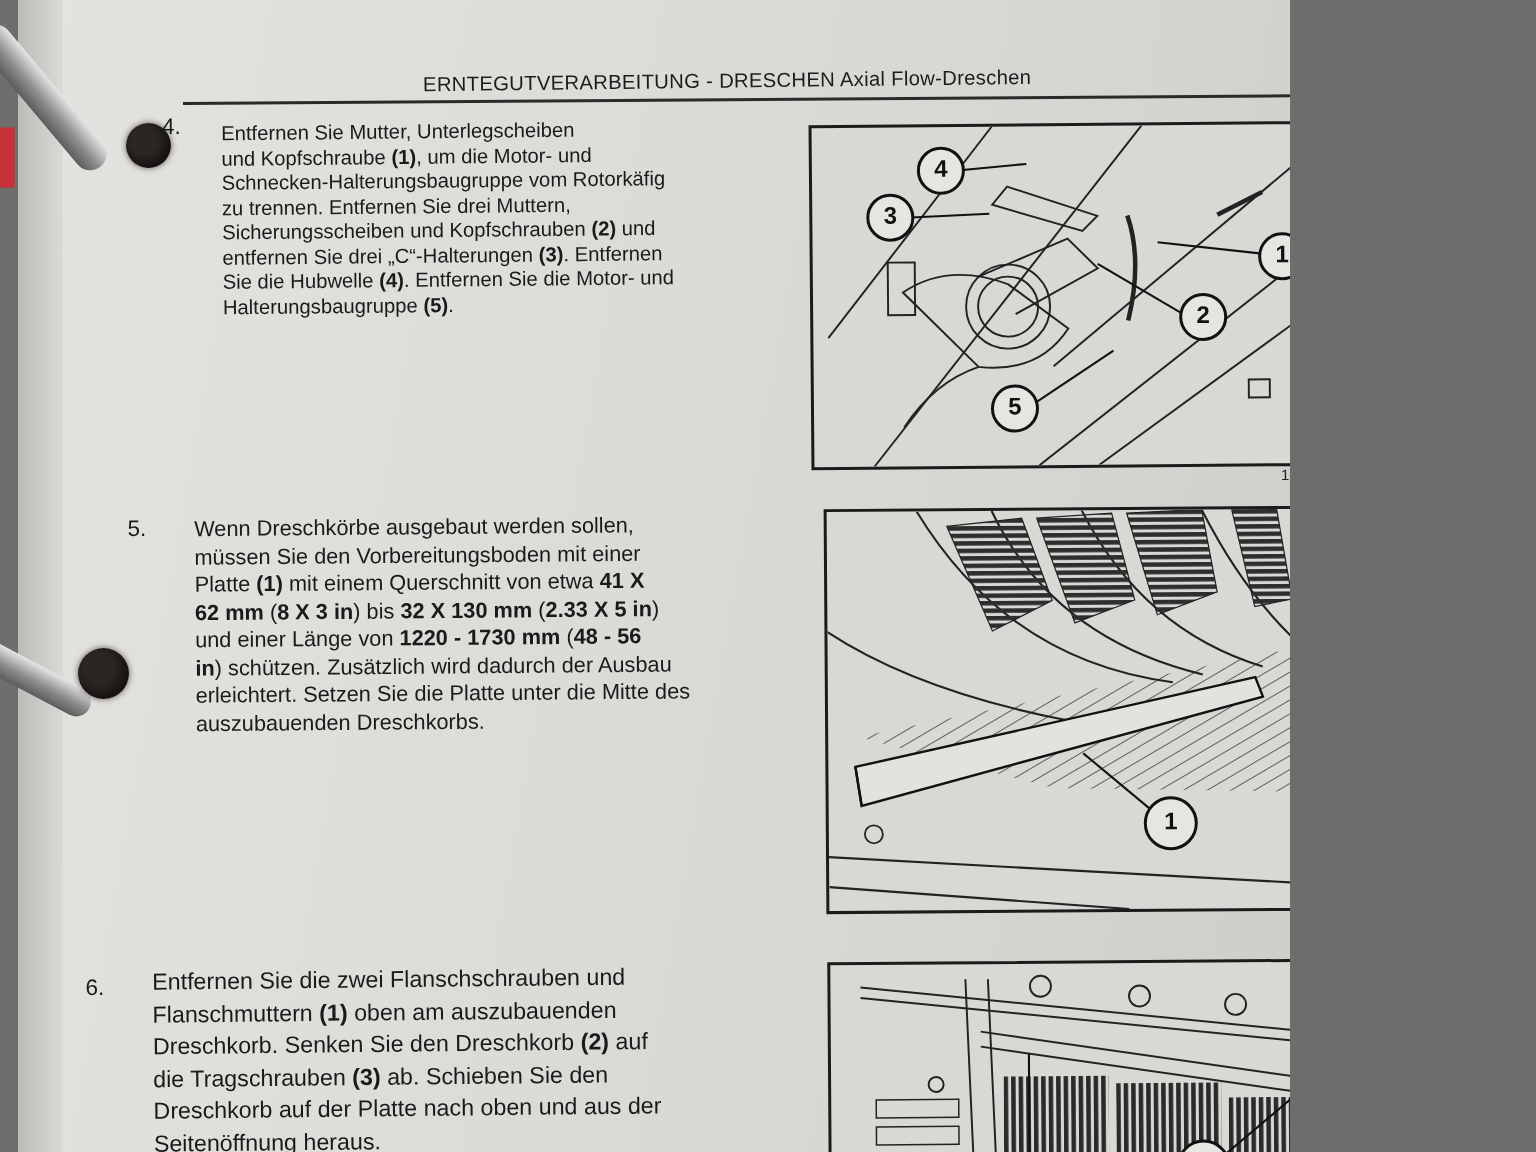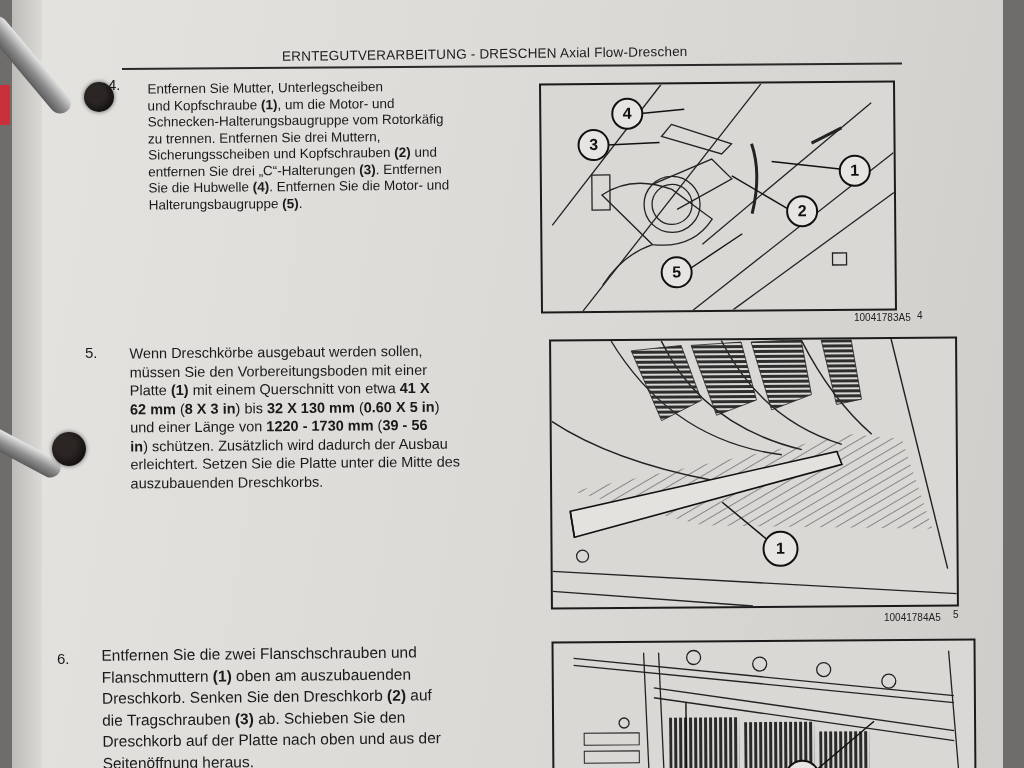--- a/index.html
+++ b/index.html
@@ -2,21 +2,21 @@
 <html><head>
   <meta charset="utf-8">
   <style>
     html, body { margin: 0; padding: 0; }
     body {
       width: 1024px; height: 768px; overflow: hidden; position: relative;
       background: #6f6d6b;
       font-family: "Liberation Sans", sans-serif;
     }
     .page {
-      position: absolute; left: 12px; top: 0; width: 991px; height: 768px;
+      position: absolute; left: 12px; top: 0; width: 848px; height: 768px;
       background: linear-gradient(100deg, #e4e3e0 0%, #dedcd9 40%, #d6d5d2 75%, #cfcdca 100%);
       overflow: hidden;
     }
     .page-edge {
       position: absolute; left: 0; top: 0; width: 30px; height: 768px;
       background: linear-gradient(90deg, #bdbbb8, #dcdad7);
     }
     .header-title {
       position: absolute; left: 270px; top: 46px; width: 470px;
       font-size: 13.5px; color: #1c1c1c; letter-spacing: 0.2px;
@@ -117,22 +117,22 @@
     <div class="callout" style="left:118px; top:172px; width:28px; height:28px;">5</div>
   </div>
   <div class="fig-caption" style="left:842px; top:312px;">10041783A5</div>
   <div class="fig-pagenum" style="left:905px; top:310px;">4</div>
 
   <div class="step-num" style="left:73px; top:344px;">5.</div>
   <div class="step-text" style="left:118px; top:343px; font-size:14.5px; line-height:18.5px; transform:rotate(-0.5deg);">
     <div>Wenn Dreschkörbe ausgebaut werden sollen,</div>
     <div>müssen Sie den Vorbereitungsboden mit einer</div>
     <div>Platte <b>(1)</b> mit einem Querschnitt von etwa <b>41 X</b></div>
-    <div><b>62 mm</b> (<b>8 X 3 in</b>) bis <b>32 X 130 mm</b> (<b>0.60 X 5 in</b>)</div>
-    <div>und einer Länge von <b>1220 - 1730 mm</b> (<b>39 - 56</b></div>
+    <div><b>62 mm</b> (<b>8 X 3 in</b>) bis <b>32 X 130 mm</b> (<b>2.33 X 5 in</b>)</div>
+    <div>und einer Länge von <b>1220 - 1730 mm</b> (<b>48 - 56</b></div>
     <div><b>in</b>) schützen. Zusätzlich wird dadurch der Ausbau</div>
     <div>erleichtert. Setzen Sie die Platte unter die Mitte des</div>
     <div>auszubauenden Dreschkorbs.</div>
   </div>
 
   <div class="fig-frame" style="left:538px; top:338px; width:404px; height:266px; transform:rotate(-0.4deg);">
     <svg width="404" height="266">
       <defs>
         <pattern id="hatch" width="8" height="8" patternUnits="userSpaceOnUse" patternTransform="rotate(60)">
           <line x1="0" y1="0" x2="0" y2="8" stroke="#333" stroke-width="1"></line>

